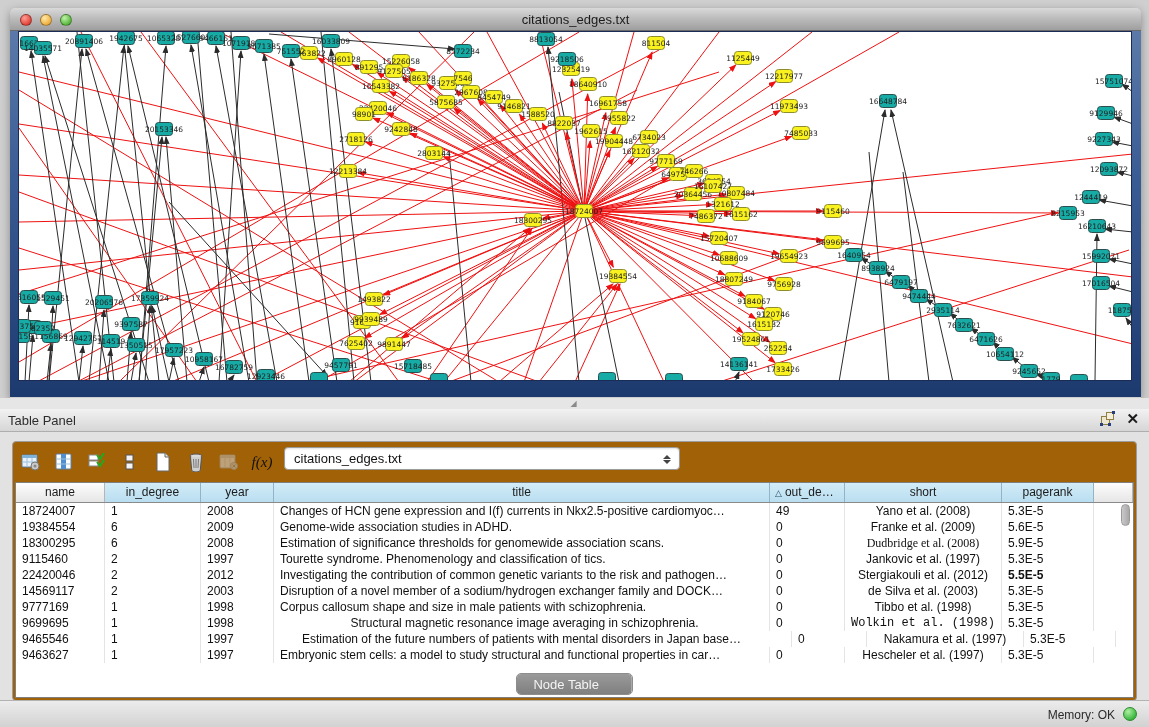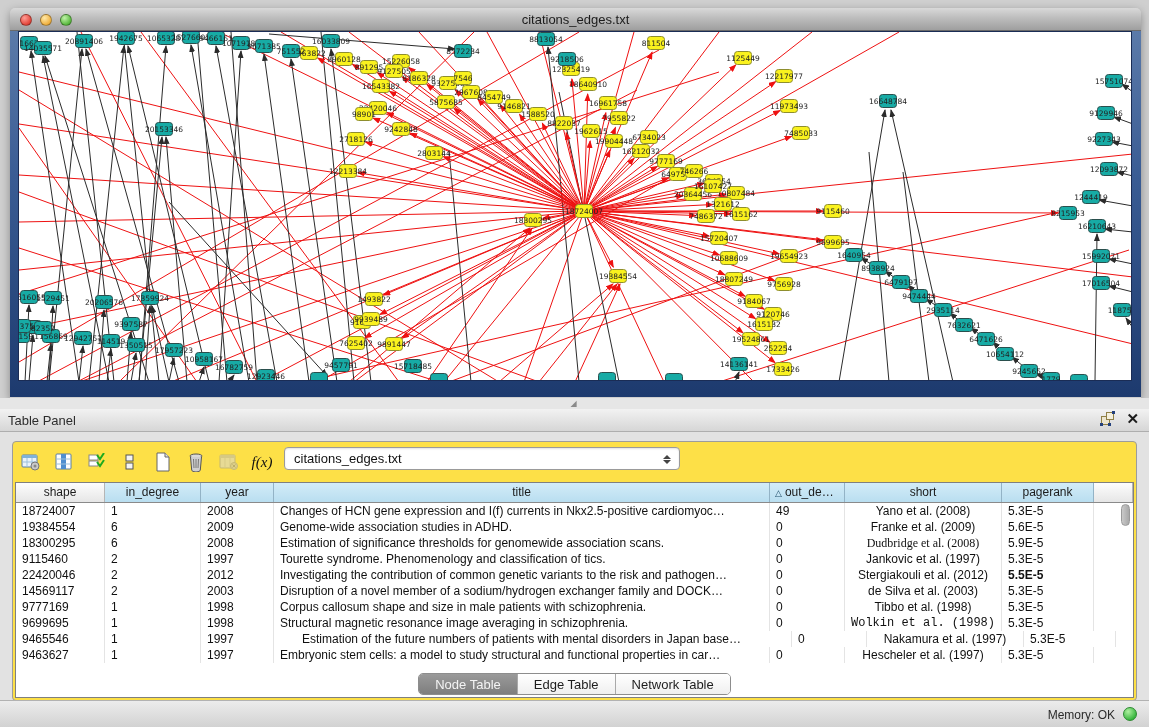--- a/index.html
+++ b/index.html
@@ -37,21 +37,21 @@
   .panel-actions { position:absolute; right:10px; top:3px; display:flex; gap:12px; align-items:center; }
   .float-glyph { position:relative; width:13px; height:13px; }
   .float-glyph .sq1 { position:absolute; left:0; bottom:0; width:9px; height:9px; border:1px solid #8f7f45; background:#ece5cf; }
   .float-glyph .sq2 { position:absolute; right:0; top:0; width:8px; height:8px; border:1px solid #8f7f45; background:#f4efdd; }
   .float-glyph .dotA,.float-glyph .dotB,.float-glyph .dotC { position:absolute; width:3px; height:3px; background:#23407c; }
   .float-glyph .dotA { right:-1px; top:-1px; } .float-glyph .dotB { left:-1px; bottom:-1px; } .float-glyph .dotC { right:3px; bottom:-1px; }
   .close-x { font-size:15px; font-weight:bold; color:#1c1c1c; line-height:13px; cursor:default; }
 
   .panel-body { position:absolute; left:0; top:432px; width:1149px; height:268px; background:#e2e2e2; }
   .group { position:absolute; left:12px; top:9px; width:1125px; height:260px;
-    border:1px solid #9c9c9c; border-radius:4px; background:#fde047; }
+    border:1px solid #9c9c9c; border-radius:4px; background:#a16207; }
   .tools { position:absolute; left:6px; top:4px; height:32px; display:flex; align-items:center; gap:9px; }
   .tbtn { width:24px; height:26px; display:flex; align-items:center; justify-content:center; }
   .tbtn svg { display:block; }
   .fx { font-family:"Liberation Serif", serif; font-style:italic; font-size:15px; color:#111; }
   .combo { position:absolute; left:271px; top:5px; width:396px; height:23px; background:#fff;
     border:1px solid #9a9a9a; border-radius:4px; font-size:13px; color:#111;
     display:flex; align-items:center; padding-left:9px; box-shadow:inset 0 1px 2px rgba(0,0,0,.12); }
   .stepper { position:absolute; right:6px; top:3px; width:12px; height:16px;
     display:flex; flex-direction:column; align-items:center; justify-content:center; gap:1px; }
   .stepper i { width:0; height:0; border-left:4px solid transparent; border-right:4px solid transparent; }
@@ -72,21 +72,21 @@
   .td { font-size:12px; color:#101010; line-height:16px; white-space:nowrap; overflow:hidden;
     border-right:1px solid #e4e4e4; padding-left:6px; }
   .td.center { text-align:center; padding-left:0; }
   .vsb { position:absolute; right:1px; top:21px; width:12px; height:40px; }
   .vsb .thumb { width:9px; height:22px; margin-left:1px; border-radius:5px;
     background:linear-gradient(90deg,#c9c9c9,#a8a8a8); border:1px solid #9a9a9a; }
 
   
   .tabbar { position:absolute; left:0; top:241px; width:100%; display:flex; justify-content:center; }
   .seg { display:flex; height:22px; border:1px solid #8d8d8d; border-radius:5px; overflow:hidden;
-    background:#fff; box-shadow:0 1px 0 rgba(255,255,255,.7); }
+    background:#fff; box-shadow:0 1px 0 rgba(255,255,255,.7);flex-direction:column; }
   .seg-btn { font-size:13px; color:#1d1d1d; padding:0 16px; line-height:21px;
     border-right:1px solid #a9a9a9; background:linear-gradient(#ffffff,#efefef); }
   .seg-btn:last-child { border-right:none; }
   .seg-btn.sel { background:linear-gradient(#9a9a9a,#7e7e7e); color:#f4f4f4; }
 
   
   .statusbar { position:absolute; left:0; top:700px; width:1149px; height:27px;
     background:linear-gradient(#ececec,#d2d2d2); border-top:1px solid #b2b2b2; }
   .mem { position:absolute; right:34px; top:7px; font-size:12px; color:#2a2a2a; }
   .memdot { position:absolute; right:12px; top:6px; width:14px; height:14px; border-radius:50%;
@@ -880,21 +880,21 @@
     <div class="combo">
       <span>citations_edges.txt</span>
       <div class="stepper">
           <i class="up"></i>
           <i class="dn"></i>
         </div>
     </div>
 
     <div class="tablewrap">
       <div class="thead" id="thead">
-          <div class="th plain" style="width: 89px;">shape</div>
+          <div class="th plain" style="width: 89px;">name</div>
           <div class="th" style="width: 96px;">in_degree</div>
           <div class="th" style="width: 73px;">year</div>
           <div class="th" style="width: 496px;">title</div>
           <div class="th sorted" style="width: 75px;"><span class="tri">△</span>out_de…</div>
           <div class="th" style="width: 157px;">short</div>
           <div class="th" style="width: 92px;">pagerank</div>
           <div class="th plain" style="flex: 1 1 0%;"></div>
         </div>
       <div id="tbody">
           <div class="trow">
@@ -957,21 +957,21 @@
             <div class="td" style="width: 73px;">1998</div>
             <div class="td" style="width: 496px;">Corpus callosum shape and size in male patients with schizophrenia.</div>
             <div class="td" style="width: 75px;">0</div>
             <div class="td center" style="width: 157px;">Tibbo et al. (1998)</div>
             <div class="td" style="width: 92px;">5.3E-5</div>
           </div>
           <div class="trow">
             <div class="td" style="width: 89px;">9699695</div>
             <div class="td" style="width: 96px;">1</div>
             <div class="td" style="width: 73px;">1998</div>
-            <div class="td" style="width: 496px;">Structural magnetic resonance image averaging in schizophrenia.</div>
+            <div class="td" style="width: 496px; text-align: center;">Structural magnetic resonance image averaging in schizophrenia.</div>
             <div class="td" style="width: 75px;">0</div>
             <div class="td center" style="width: 157px; font-family: Liberation Mono, monospace;">Wolkin et al. (1998)</div>
             <div class="td" style="width: 92px;">5.3E-5</div>
           </div>
           <div class="trow">
             <div class="td" style="width: 89px;">9465546</div>
             <div class="td" style="width: 96px;">1</div>
             <div class="td" style="width: 73px;">1997</div>
             <div class="td" style="width: 496px; margin-left: 22px;">Estimation of the future numbers of patients with mental disorders in Japan base…</div>
             <div class="td" style="width: 75px;">0</div>

